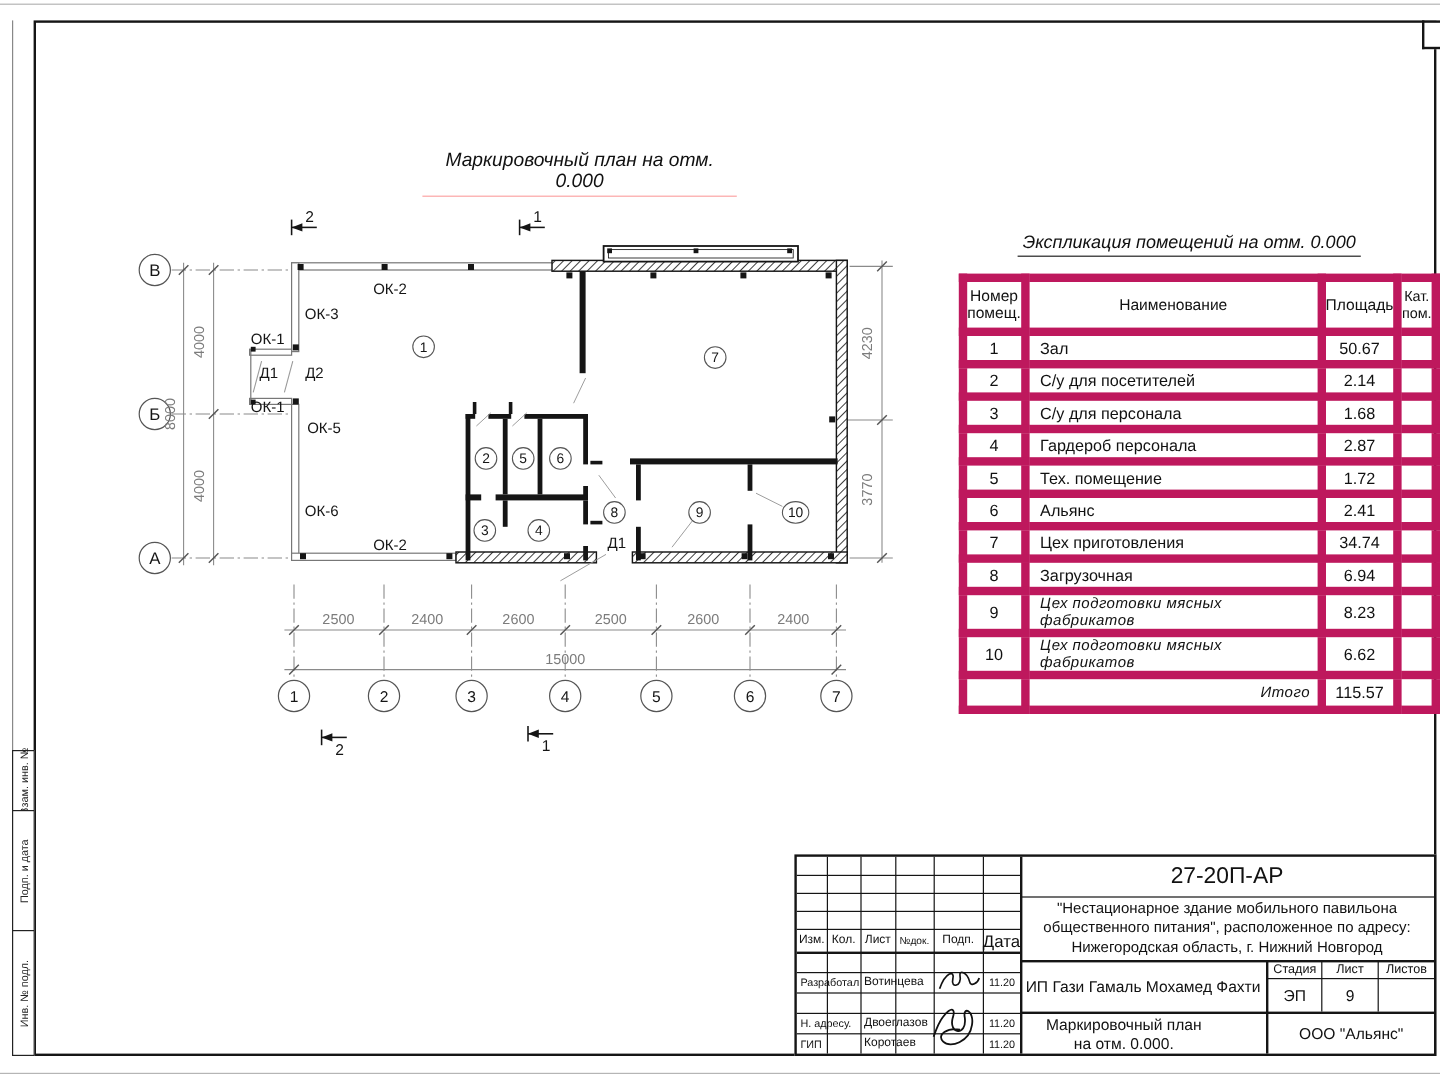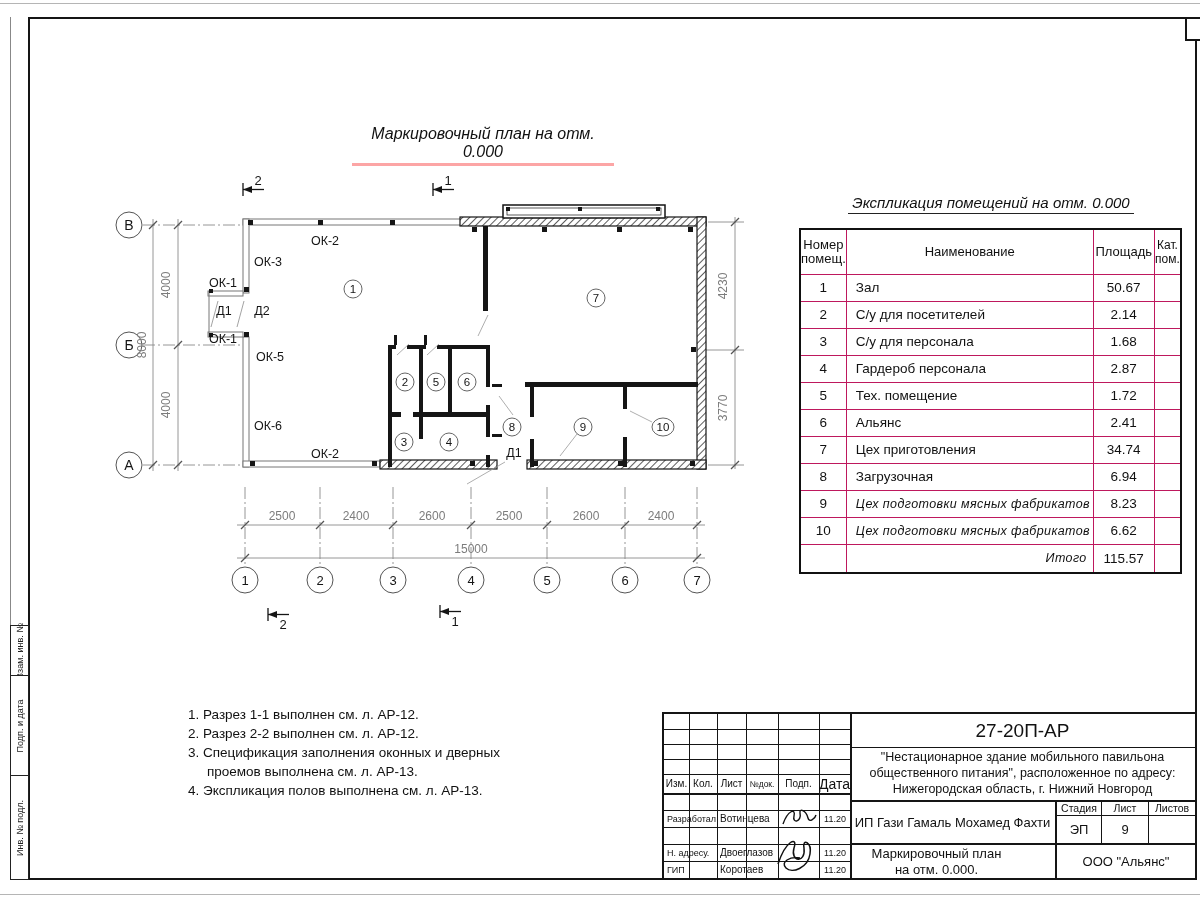--- a/index.html
+++ b/index.html
@@ -5,25 +5,25 @@
   * { margin:0; padding:0; box-sizing:border-box; }
   body { background:#fff; font-family:"Liberation Sans", sans-serif; }
   #sheet { position:relative; width:1200px; height:900px; background:#fff; overflow:hidden; color:#111; }
   .abs { position:absolute; }
   .gray-line { position:absolute; background:#b5b5b5; }
   #frame { position:absolute; left:28px; top:17px; width:1169px; height:863px; border:2px solid #151515; }
   #corner-box { position:absolute; left:1185px; top:17px; width:15px; height:24px; border:2px solid #151515; border-right:none; background:#fff; }
   #margin-line { position:absolute; left:10px; top:17px; width:1px; height:863px; background:#888; }
   .mcell { position:absolute; left:10px; width:19px; border:1px solid #222; background:#fff; }
   .mcell span { position:absolute; left:50%; top:50%; transform:translate(-50%,-50%) rotate(-90deg); white-space:nowrap; font-size:9px; color:#222; }
-  .plan-title { position:absolute; left:352px; top:125px; width:262px; text-align:center; font-style:italic; font-size:16px; border-bottom:3px solid #fca5a5; padding-bottom:2px; }
+  .plan-title { position:absolute; left:352px; top:125px; width:262px; text-align:center; font-style:italic; font-size:16px; border-bottom:1px solid #fca5a5; padding-bottom:2px; }
   .sched-title { position:absolute; left:848px; top:194px; width:286px; text-align:center; font-style:italic; font-size:15px; border-bottom:1px solid #222; padding-bottom:2px; }
   
   #sched { position:absolute; left:799px; top:228px; border-collapse:collapse; table-layout:fixed; }
-  #sched td, #sched th { border:1px solid #be185d; font-weight:normal; font-size:13.5px; overflow:hidden; }
+  #sched td, #sched th { border:7px solid #be185d; font-weight:normal; font-size:13.5px; overflow:hidden; }
   #sched { border:2px solid #111; }
   #sched th { font-size:13px; line-height:14px; }
   #sched .c-num { width:46px; text-align:center; }
   #sched .c-name { width:247px; text-align:left; padding-left:9px; }
   #sched .c-area { width:61px; text-align:center; }
   #sched .c-cat { width:27px; text-align:center; font-size:12px; }
   #sched tr.hdr { height:45px; }
   #sched tr.r { height:27px; }
   #sched tr.tot { height:29px; }
   .cadfont { font-style:italic; font-size:12.5px !important; letter-spacing:0.4px; }
@@ -374,26 +374,20 @@
         </tr>
     <tr class="tot">
       <td class="c-num"></td>
       <td class="c-name tot-label cadfont">Итого</td>
       <td class="c-area">115.57</td>
       <td class="c-cat"></td>
     </tr>
   </tbody>
     </table>
 
-  <div id="notes">
-    <div>1. Разрез 1-1 выполнен см. л. АР-12.</div>
-    <div>2. Разрез 2-2 выполнен см. л. АР-12.</div>
-    <div>3. Спецификация заполнения оконных и дверных проемов выполнена см. л. АР-13.</div>
-    <div>4. Экспликация полов выполнена см. л. АР-13.</div>
-  </div>
 
   <div id="stamp">
 
     <div class="ln" style="left:25px;top:0;width:1px;height:164px"></div>
     <div class="ln" style="left:53px;top:0;width:1px;height:164px"></div>
     <div class="ln" style="left:82px;top:0;width:1px;height:164px"></div>
     <div class="ln" style="left:114px;top:0;width:1px;height:164px"></div>
     <div class="ln" style="left:155px;top:0;width:1px;height:164px"></div>
     <div class="ln" style="left:186px;top:0;width:2px;height:164px"></div>
 

